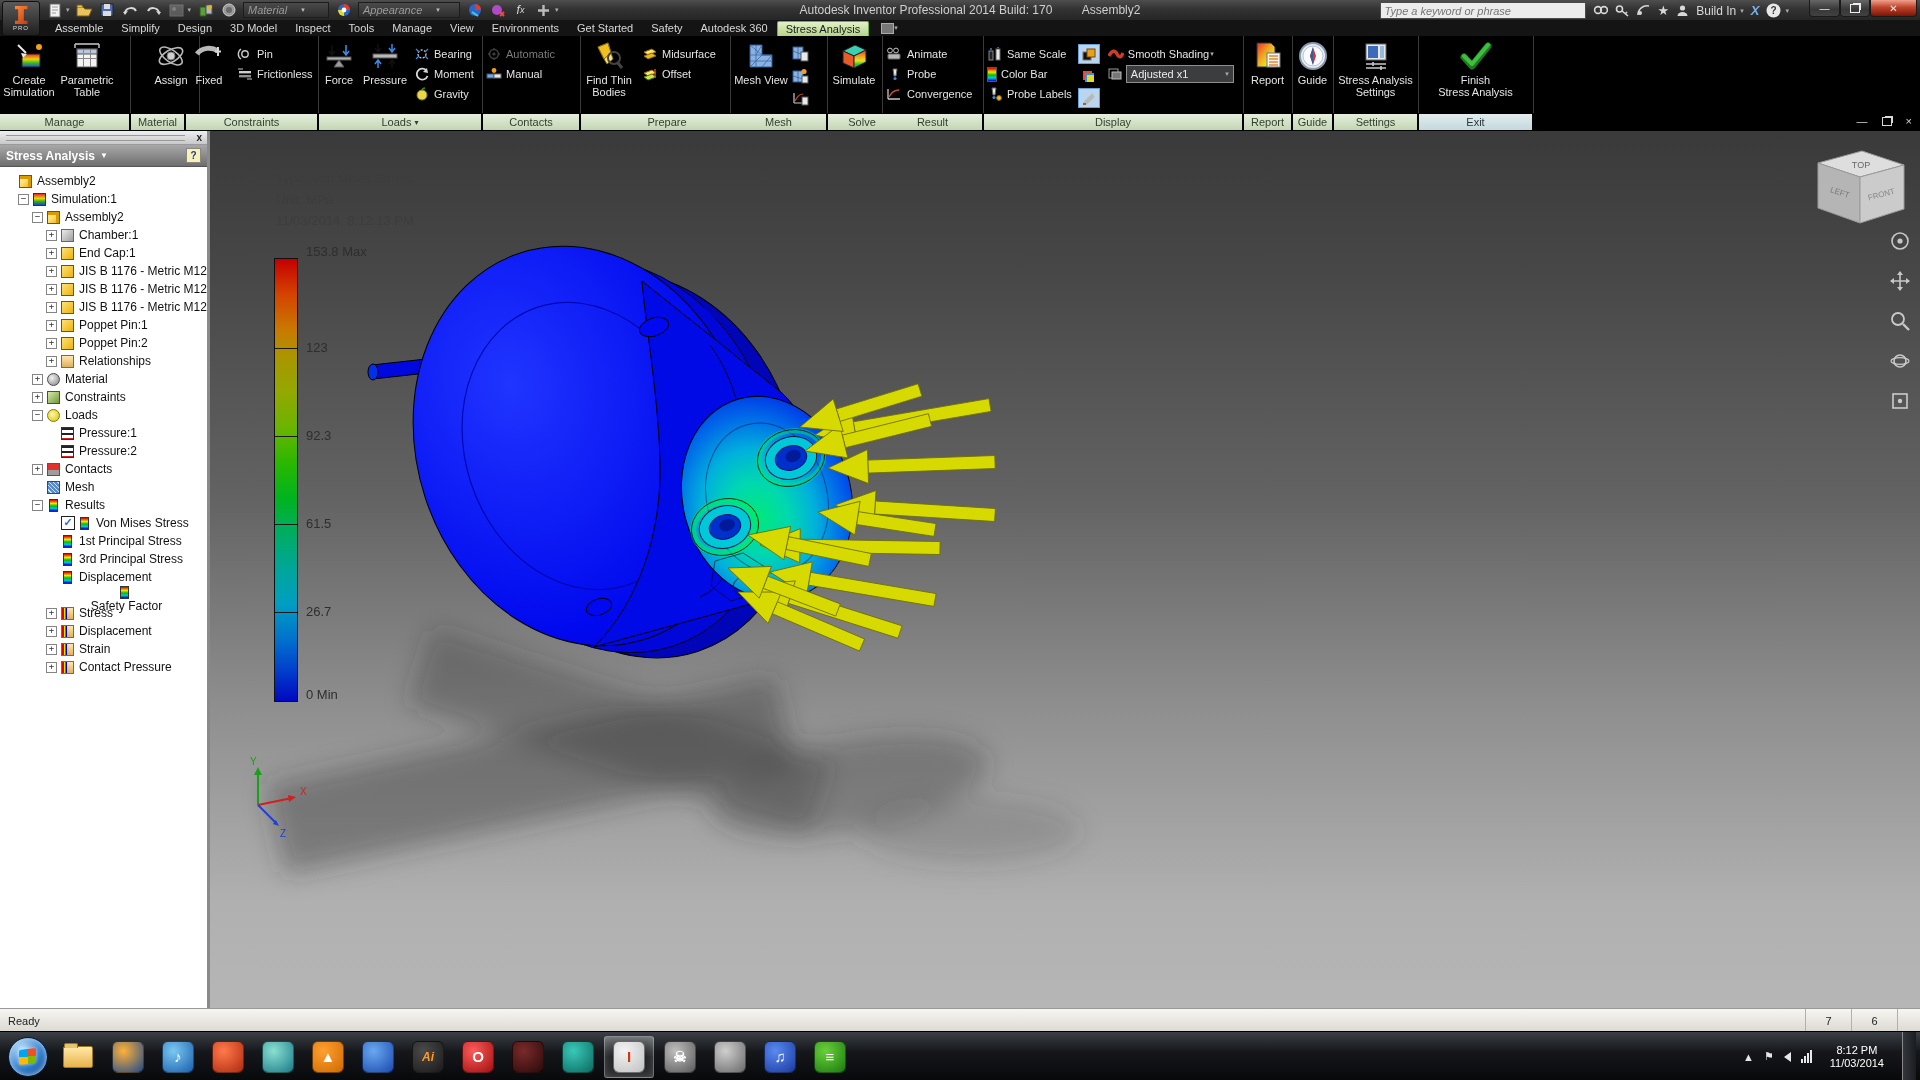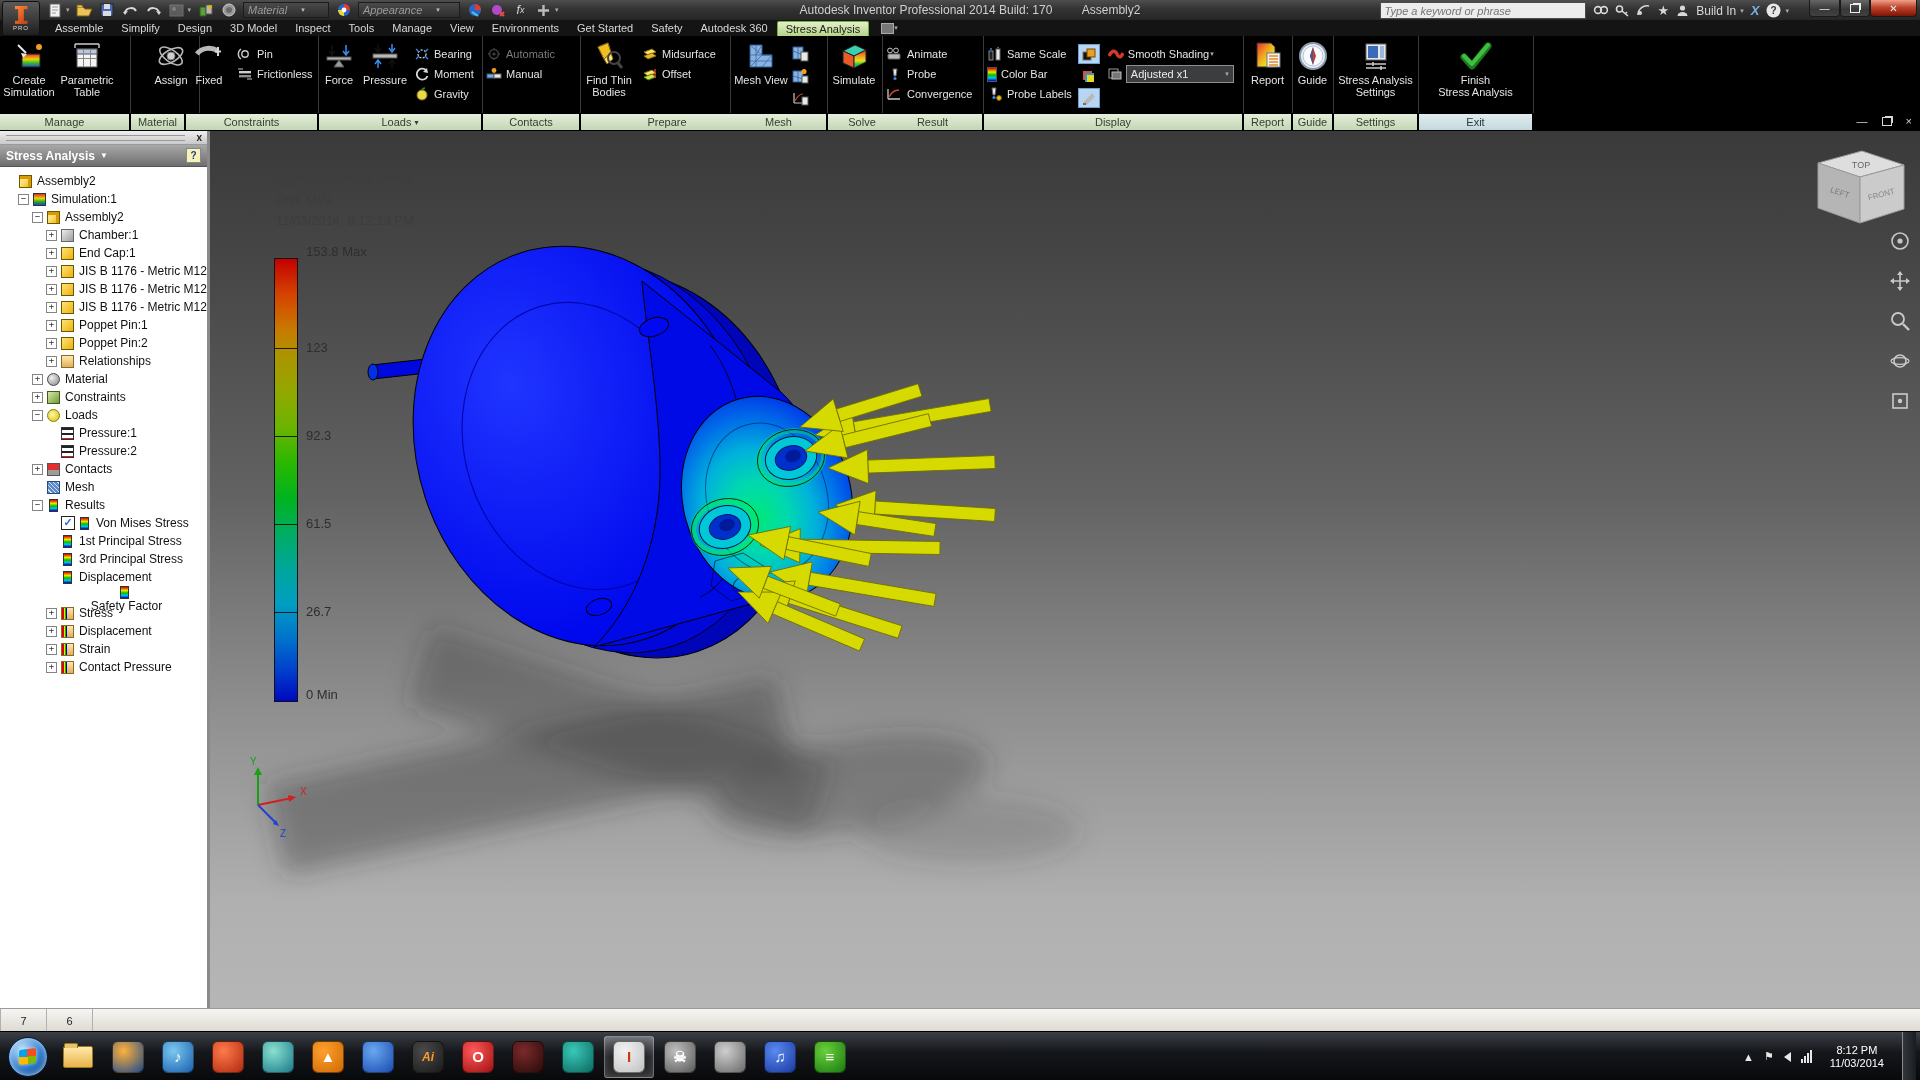--- a/index.html
+++ b/index.html
@@ -1081,20 +1081,21 @@
         <ellipse cx="10" cy="10" rx="9" ry="3.4" fill="none" stroke="#e8e8e8" stroke-width="1.2"></ellipse>
       </svg>
     <svg width="20" height="20">
         <rect x="3" y="3" width="14" height="14" fill="none" stroke="#e8e8e8" stroke-width="1.6"></rect>
         <circle cx="10" cy="10" r="2.2" fill="#e8e8e8"></circle>
       </svg>
   </div>
 </div>
 
 <div id="statusbar" class="abs">
+  <span class="msg">Ready</span>
   <span class="scell">7</span>
   <span class="scell">6</span>
   <span class="scell" style="width:22px"></span>
 </div>
 
 <div id="taskbar" class="abs">
   <div id="startorb">
       <div class="flag"></div>
     </div>
   <div id="taskapps" style="display:flex;align-items:center;gap:2px">

